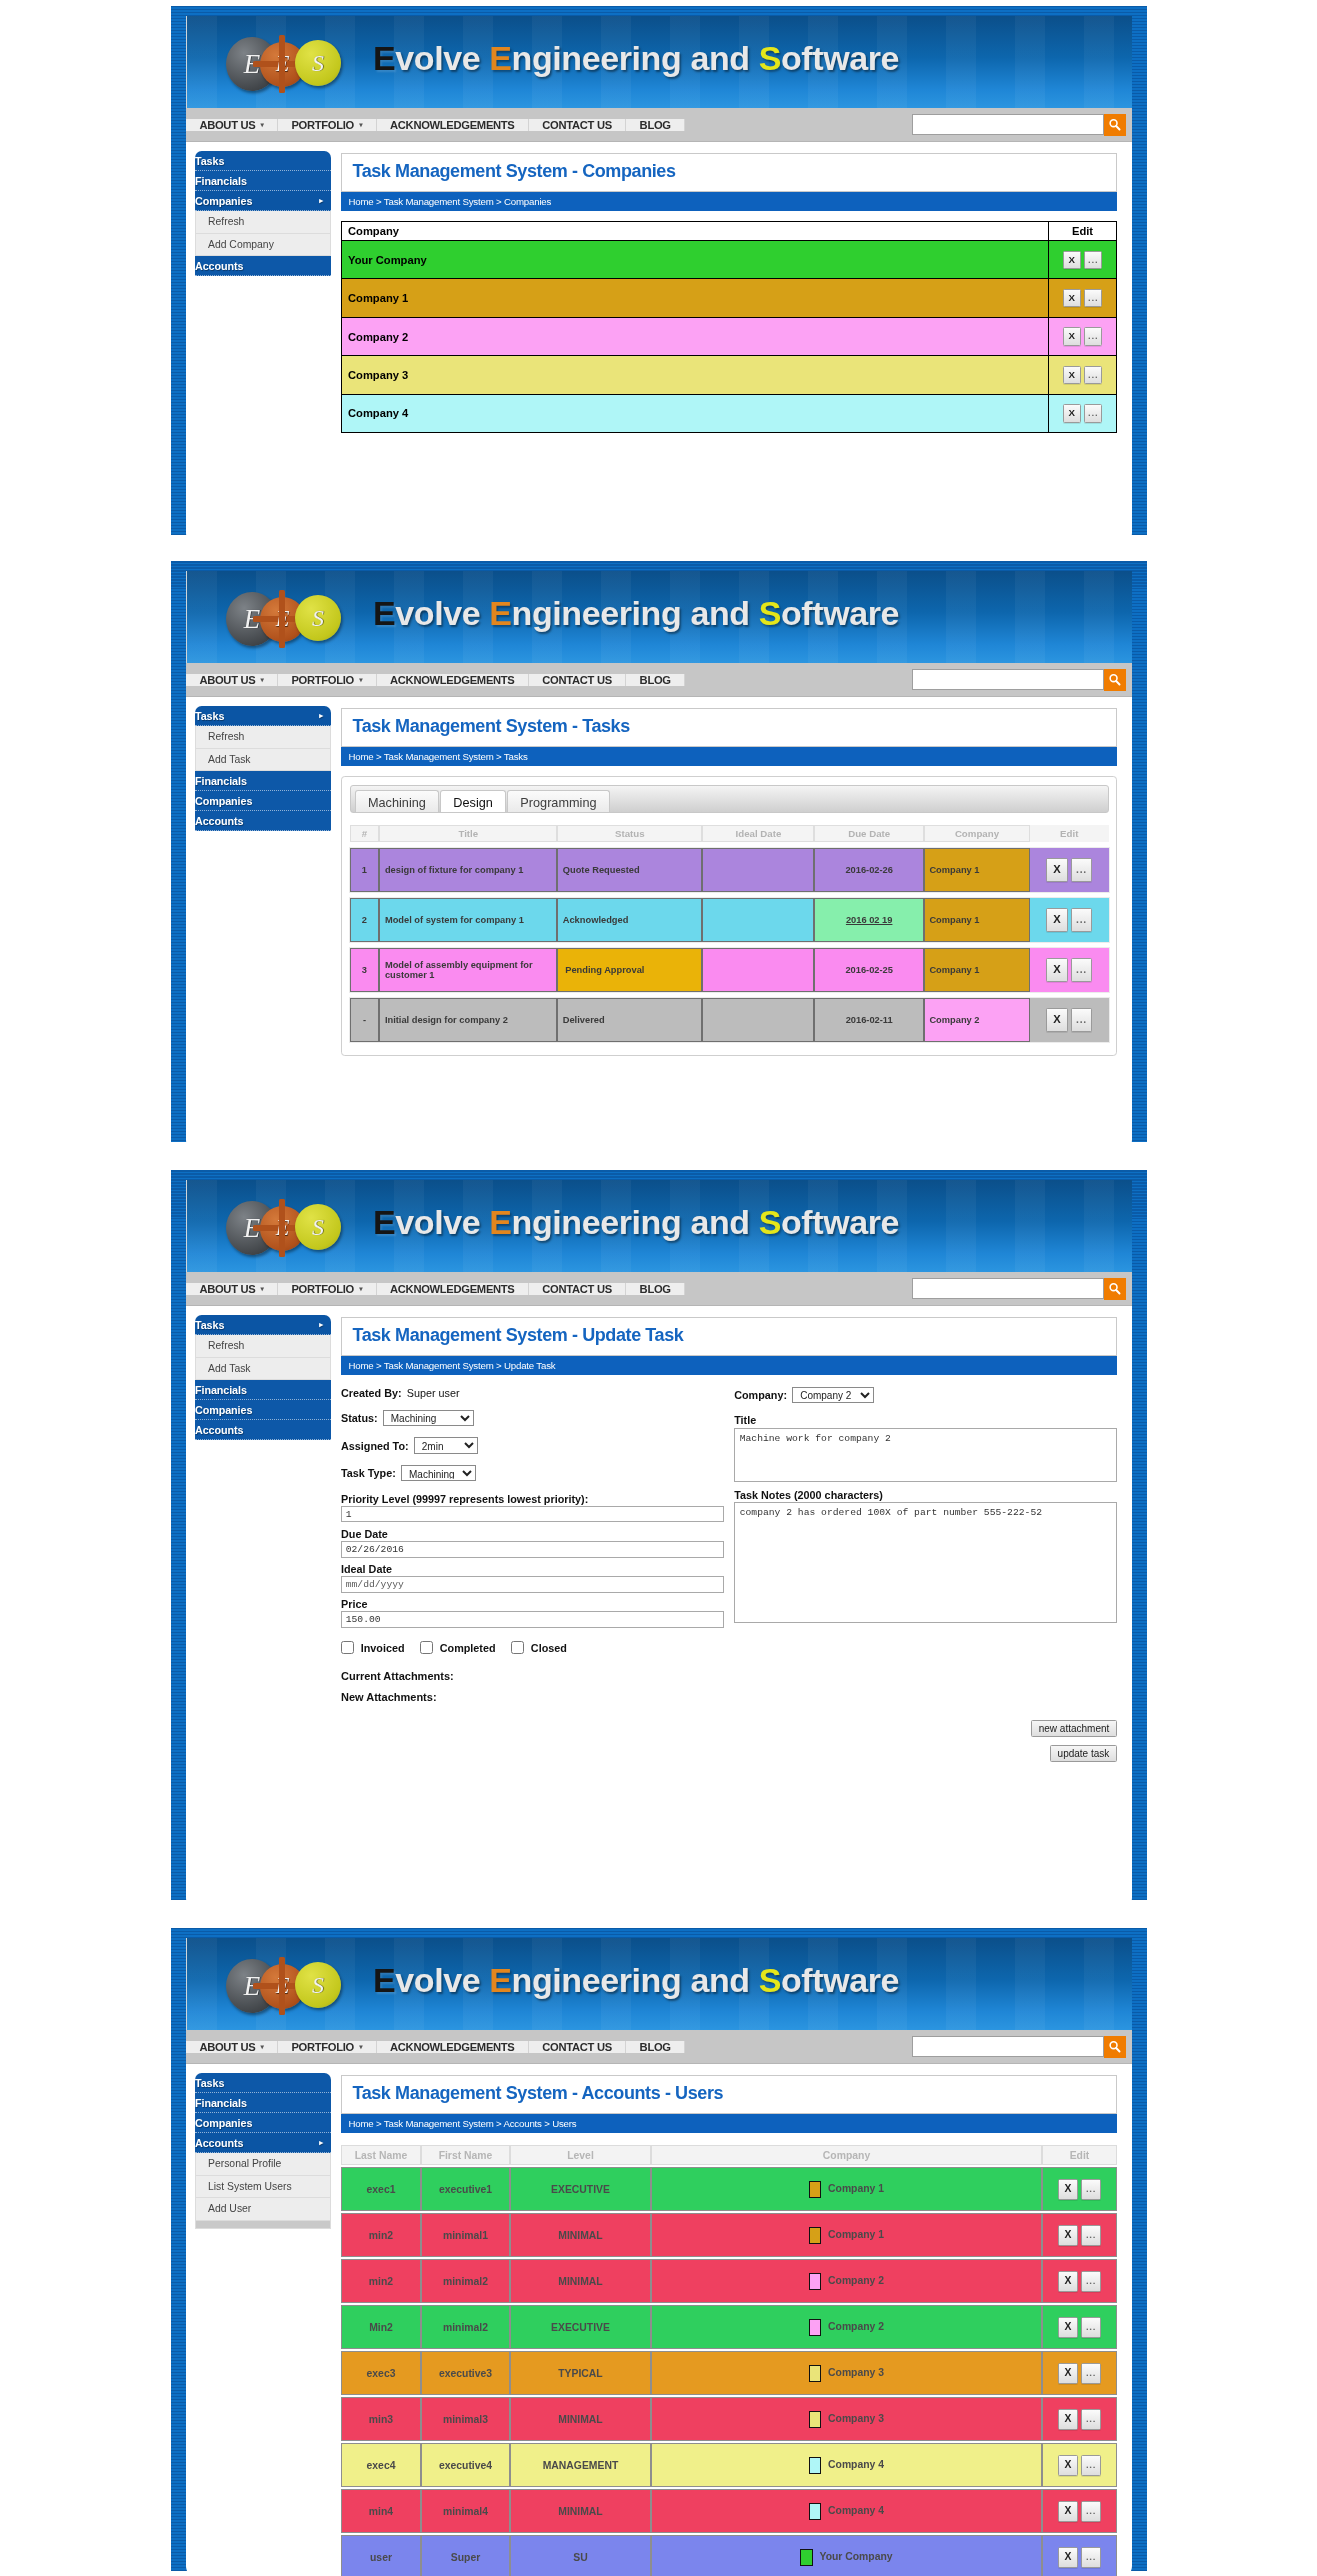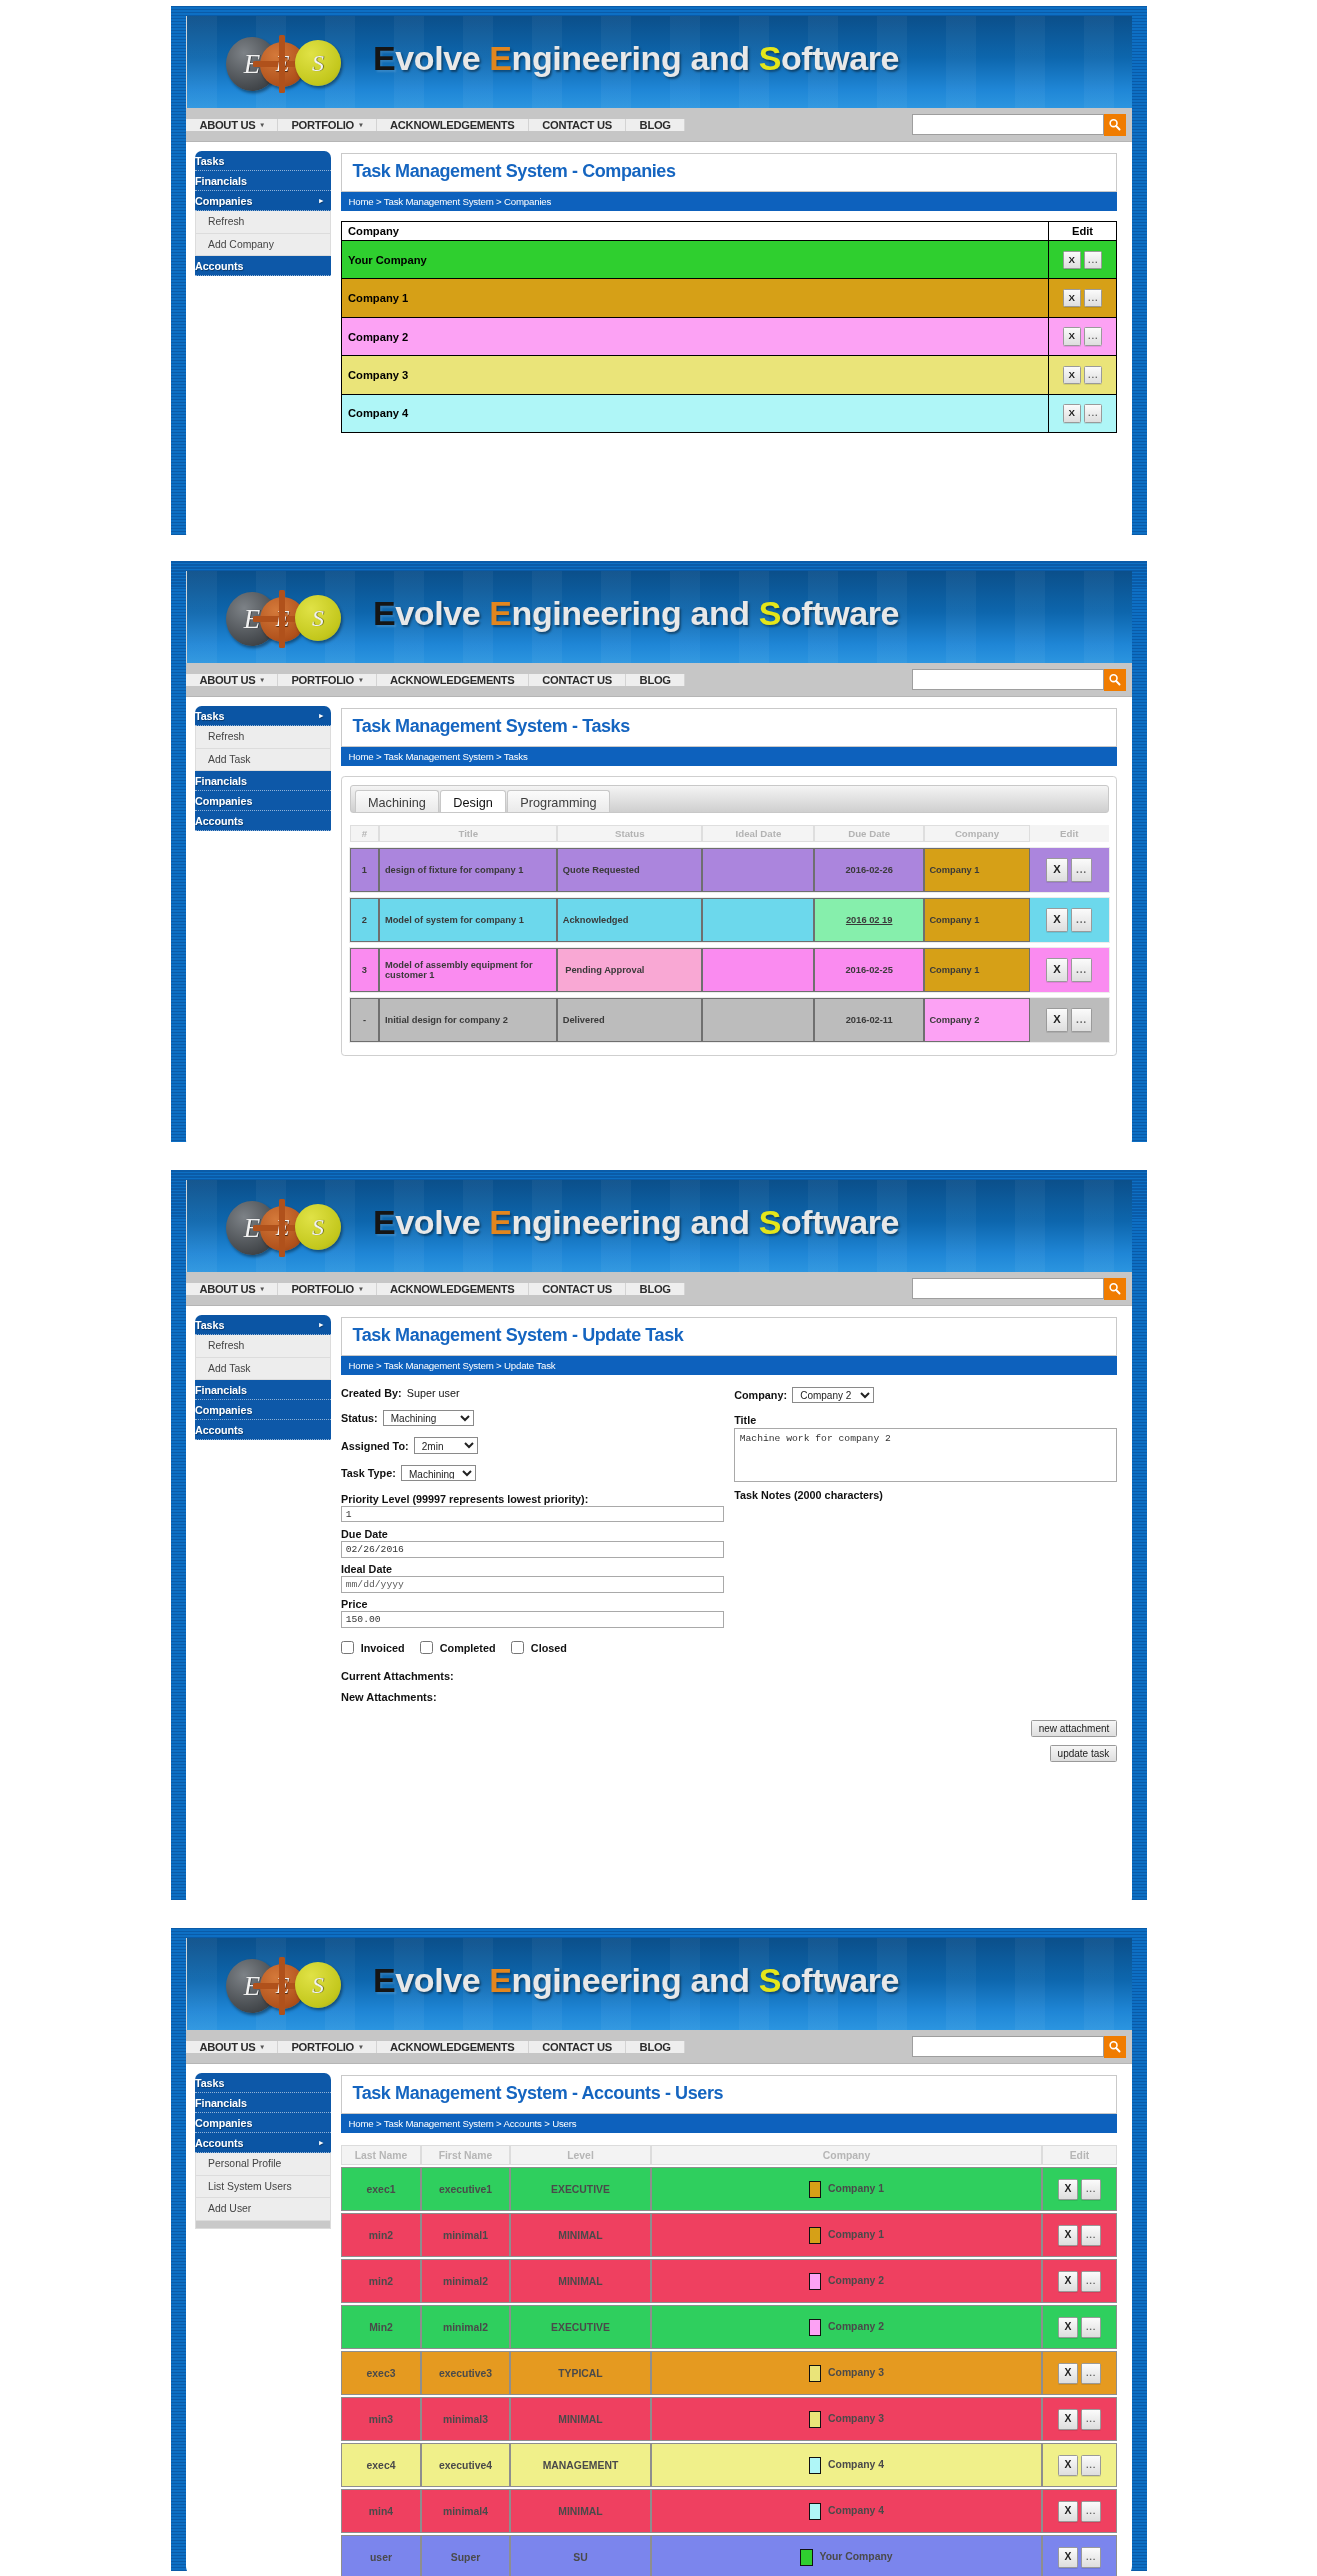--- a/index.html
+++ b/index.html
@@ -363,21 +363,21 @@
                     <td class="tk-title" style="background:#6cd8ec;">Model of system for company 1</td>
                     <td class="tk-status" style="background:#6cd8ec;">Acknowledged</td>
                     <td class="tk-ideal" style="background:#6cd8ec;"></td>
                     <td class="tk-due" style="background:#86efac;text-decoration:underline;">2016 02 19</td>
                     <td class="tk-comp" style="background:#d6a017;">Company 1</td>
                     <td class="tk-edit" style="background:#6cd8ec;"><span class="xbtn" style="width:19.4px;height:22.4px;line-height:21px;font-size:11.2px">X</span><span class="dotbtn" style="width:19.4px;height:22.4px;line-height:21px;font-size:10.4px">...</span></td>
                   </tr>
                   <tr class="taskrow">
                     <td class="tk-num" style="background:#fa8bf0;">3</td>
                     <td class="tk-title" style="background:#fa8bf0;">Model of assembly equipment for customer 1</td>
-                    <td class="tk-status" style="background:#f9a8d4;padding-left:7px;">Pending Approval</td>
+                    <td class="tk-status" style="background:#eab308;padding-left:7px;">Pending Approval</td>
                     <td class="tk-ideal" style="background:#fa8bf0;"></td>
                     <td class="tk-due" style="background:#fa8bf0;">2016-02-25</td>
                     <td class="tk-comp" style="background:#d6a017;">Company 1</td>
                     <td class="tk-edit" style="background:#fa8bf0;"><span class="xbtn" style="width:19.4px;height:22.4px;line-height:21px;font-size:11.2px">X</span><span class="dotbtn" style="width:19.4px;height:22.4px;line-height:21px;font-size:10.4px">...</span></td>
                   </tr>
                   <tr class="taskrow">
                     <td class="tk-num" style="background:#bcbcbc;">-</td>
                     <td class="tk-title" style="background:#bcbcbc;">Initial design for company 2</td>
                     <td class="tk-status" style="background:#bcbcbc;">Delivered</td>
                     <td class="tk-ideal" style="background:#bcbcbc;"></td>
@@ -506,20 +506,21 @@
               <div class="frow">
                 <span class="flabel">Company:</span>
                 <select class="sel s-company"><option>Company 2</option></select>
               </div>
               <div class="fieldblock">
                 <span class="flabel">Title</span>
                 <textarea class="ta" rows="4" style="height: 54px;">Machine work for company 2</textarea>
               </div>
               <div class="fieldblock">
                 <span class="flabel">Task Notes (2000 characters)</span>
+                <textarea class="ta" rows="10" style="height: 121px;">company 2 has ordered 100X of part number 555-222-52</textarea>
               </div>
             </div>
           </div>
 
           <div class="btnrow">
             <button class="gbtn">new attachment</button>
           </div>
           <div class="btnrow">
             <button class="gbtn">update task</button>
           </div>

